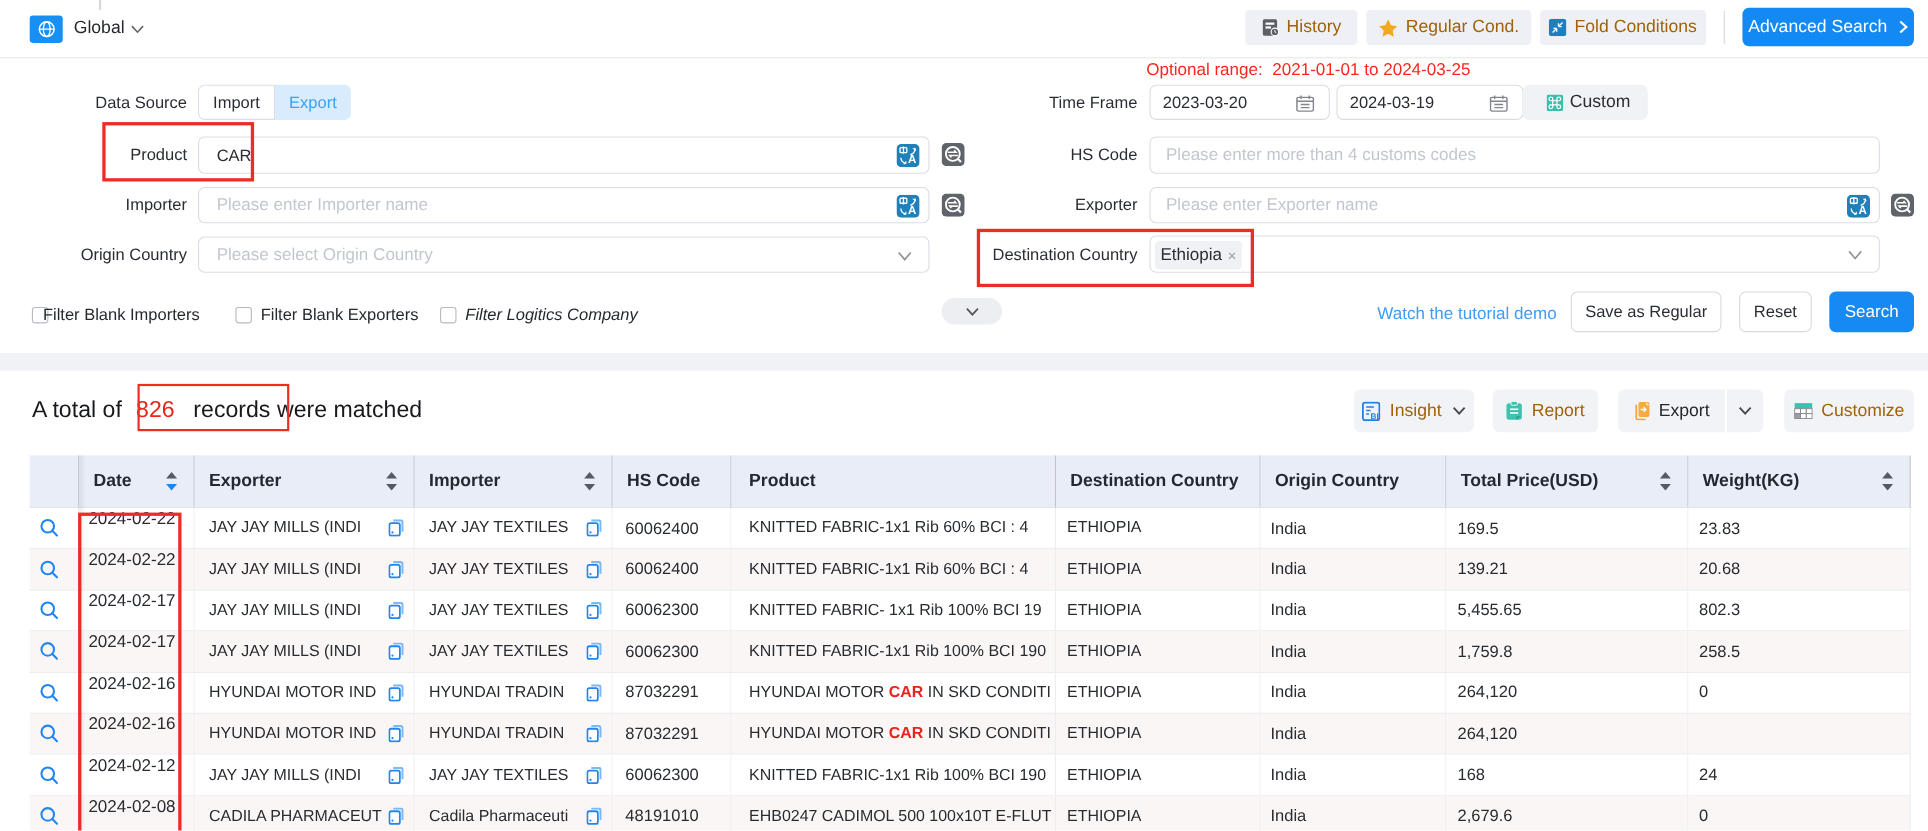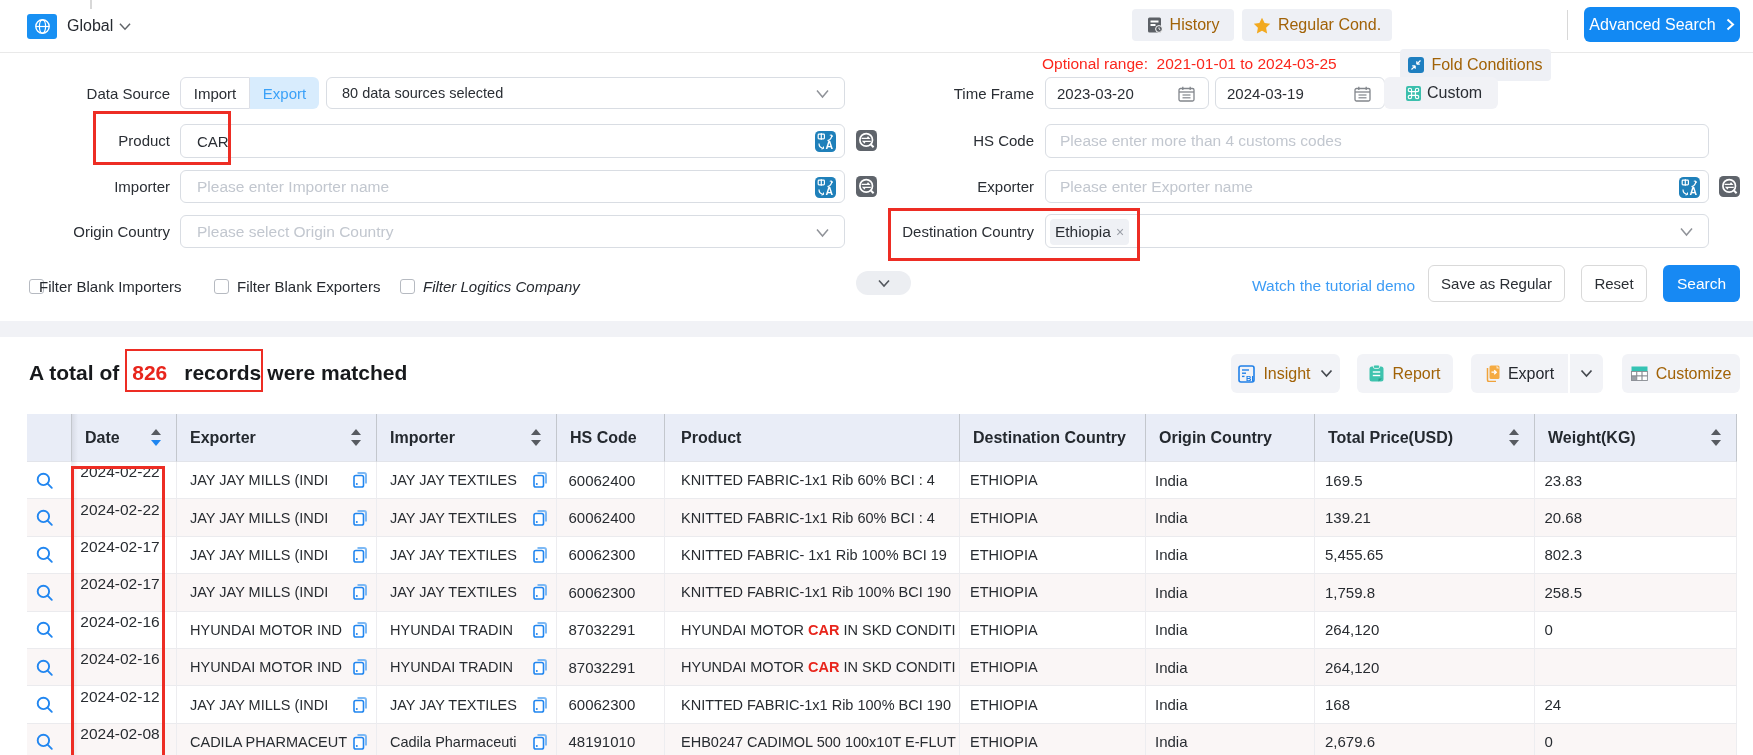--- a/index.html
+++ b/index.html
@@ -63,44 +63,39 @@
         <path d="M12 10.4 V12 L13.3 12.8" stroke="#fff" stroke-width="0.9" fill="none"></path>
       </svg>
   History
 </div>
 <div class="abs btn-gray" style="left:1242px;top:9px;width:150px;height:32px;">
   <svg width="18" height="17" viewBox="0 0 18 17" style="margin-right:7px;">
         <path d="M9 0.8 L11.6 6 L17.2 6.8 L13.1 10.8 L14.1 16.4 L9 13.7 L3.9 16.4 L4.9 10.8 L0.8 6.8 L6.4 6 Z" fill="#f2a91f"></path>
       </svg>
   Regular Cond.
 </div>
-<div class="abs btn-gray" style="left:1400px;top:9px;width:151px;height:32px;margin-top:40px;">
+<div class="abs btn-gray" style="left:1400px;top:9px;width:151px;height:32px;">
   <svg width="16" height="16" viewBox="0 0 16 16" style="margin-right:7px;">
         <rect x="0" y="0" width="16" height="16" rx="3" fill="#1e7fc0"></rect>
         <path d="M12.5 3.5 L8.8 7.2 M8.8 7.2 L8.8 4.2 M8.8 7.2 L11.8 7.2" stroke="#fff" stroke-width="1.2" fill="none"></path>
         <path d="M3.5 12.5 L7.2 8.8 M7.2 8.8 L7.2 11.8 M7.2 8.8 L4.2 8.8" stroke="#fff" stroke-width="1.2" fill="none"></path>
       </svg>
   Fold Conditions
 </div>
 <div class="abs" style="left:1567px;top:10px;width:1px;height:30px;background:#d8d8d8;"></div>
 <div class="abs" style="left:1584px;top:7px;width:156px;height:35px;background:#1289f3;border-radius:6px;display:flex;align-items:center;justify-content:center;color:#fff;font-size:16px;">
   Advanced Search
   <svg width="9" height="13" viewBox="0 0 9 13" style="margin-left:10px;">
         <path d="M1.5 1.5 L7 6.5 L1.5 11.5" fill="none" stroke="#fff" stroke-width="2"></path>
       </svg>
 </div>
 
 <div class="abs lbl" style="left:10px;top:77px;width:160px;">Data Source</div>
 <div class="abs" style="left:180px;top:77px;width:70px;height:32px;background:#fff;border:1px solid #dcdfe6;border-radius:6px 0 0 6px;display:flex;align-items:center;justify-content:center;font-size:15px;color:#2a2e34;">Import</div>
 <div class="abs" style="left:250px;top:77px;width:69px;height:32px;background:#d8ecfd;border-radius:0 6px 6px 0;display:flex;align-items:center;justify-content:center;font-size:15px;color:#3aa1f8;">Export</div>
-<div class="abs inp" style="left:326px;top:77px;width:519px;height:32px;padding-left:15px;font-size:14.5px;">80 data sources selected
-  <svg class="abs" style="right:14px;top:11px;" width="15" height="10" viewBox="0 0 15 10">
-        <path d="M2 1.5 L7.5 8 L13 1.5" fill="none" stroke="#909399" stroke-width="1.5"></path>
-      </svg>
-</div>
 
 <div class="abs lbl" style="left:10px;top:124px;width:160px;">Product</div>
 <div class="abs inp" style="left:180px;top:124px;width:665px;height:34px;padding-left:16px;color:#2a2e34;font-size:15px;">CAR</div>
 <div class="abs redbox" style="left:93px;top:111px;width:138px;height:54px;"></div>
 
 <div class="abs lbl" style="left:10px;top:170px;width:160px;">Importer</div>
 <div class="abs inp ph" style="left:180px;top:170px;width:665px;height:33px;padding-left:16px;">Please enter Importer name</div>
 
 <div class="abs lbl" style="left:10px;top:215px;width:160px;">Origin Country</div>
 <div class="abs inp ph" style="left:180px;top:215px;width:665px;height:33px;padding-left:16px;">Please select Origin Country
@@ -217,21 +212,21 @@
         <path d="M2 1.5 L7 7 L12 1.5" fill="none" stroke="#53575e" stroke-width="1.6"></path>
       </svg>
 </div>
 <div class="abs" style="left:1252px;top:277px;font-size:15.5px;color:#3d9cf5;">Watch the tutorial demo</div>
 <div class="abs" style="left:1428px;top:265px;width:137px;height:37px;background:#fff;border:1px solid #d9d9d9;border-radius:6px;display:flex;align-items:center;justify-content:center;font-size:15px;color:#2a2e34;">Save as Regular</div>
 <div class="abs" style="left:1581px;top:265px;width:66px;height:37px;background:#fff;border:1px solid #d9d9d9;border-radius:6px;display:flex;align-items:center;justify-content:center;font-size:15px;color:#2a2e34;">Reset</div>
 <div class="abs" style="left:1663px;top:265px;width:77px;height:37px;background:#1789f3;border-radius:6px;display:flex;align-items:center;justify-content:center;font-size:15.5px;color:#fff;">Search</div>
 
 <div class="abs" style="left:0;top:321px;width:1753px;height:16px;background:#f1f2f6;"></div>
 
-<div class="abs" style="left:29px;top:361px;font-size:21px;font-weight:bold;color:#17191c;">A total of<span style="color:#e8251c;margin-left:13px;">826</span><span style="margin-left:17px;">records</span><span style="margin-left:6px;">were matched</span></div>
+<div class="abs" style="left:29px;top:361px;font-size:21px;font-weight:normal;color:#17191c;">A total of<span style="color:#e8251c;margin-left:13px;">826</span><span style="margin-left:17px;">records</span><span style="margin-left:6px;">were matched</span></div>
 <div class="abs redbox" style="left:125px;top:349px;width:138px;height:43px;border-width:2.5px;"></div>
 
 <div class="abs btn-gray" style="left:1231px;top:354px;width:109px;height:39px;border-radius:6px;background:#f2f3f7;">
   <svg width="17" height="18" viewBox="0 0 17 18" style="margin-right:8px;">
         <rect x="1" y="1" width="15" height="16" rx="2" fill="none" stroke="#2080e8" stroke-width="1.6"></rect>
         <line x1="4" y1="5" x2="11" y2="5" stroke="#2080e8" stroke-width="1.4"></line>
         <line x1="4" y1="8.2" x2="8" y2="8.2" stroke="#2080e8" stroke-width="1.4"></line>
         <line x1="4" y1="11.4" x2="6.5" y2="11.4" stroke="#2080e8" stroke-width="1.4"></line>
         <text x="8" y="15.5" font-size="7.5" font-weight="bold" fill="#2080e8" font-family="Liberation Sans">BI</text>
       </svg>

